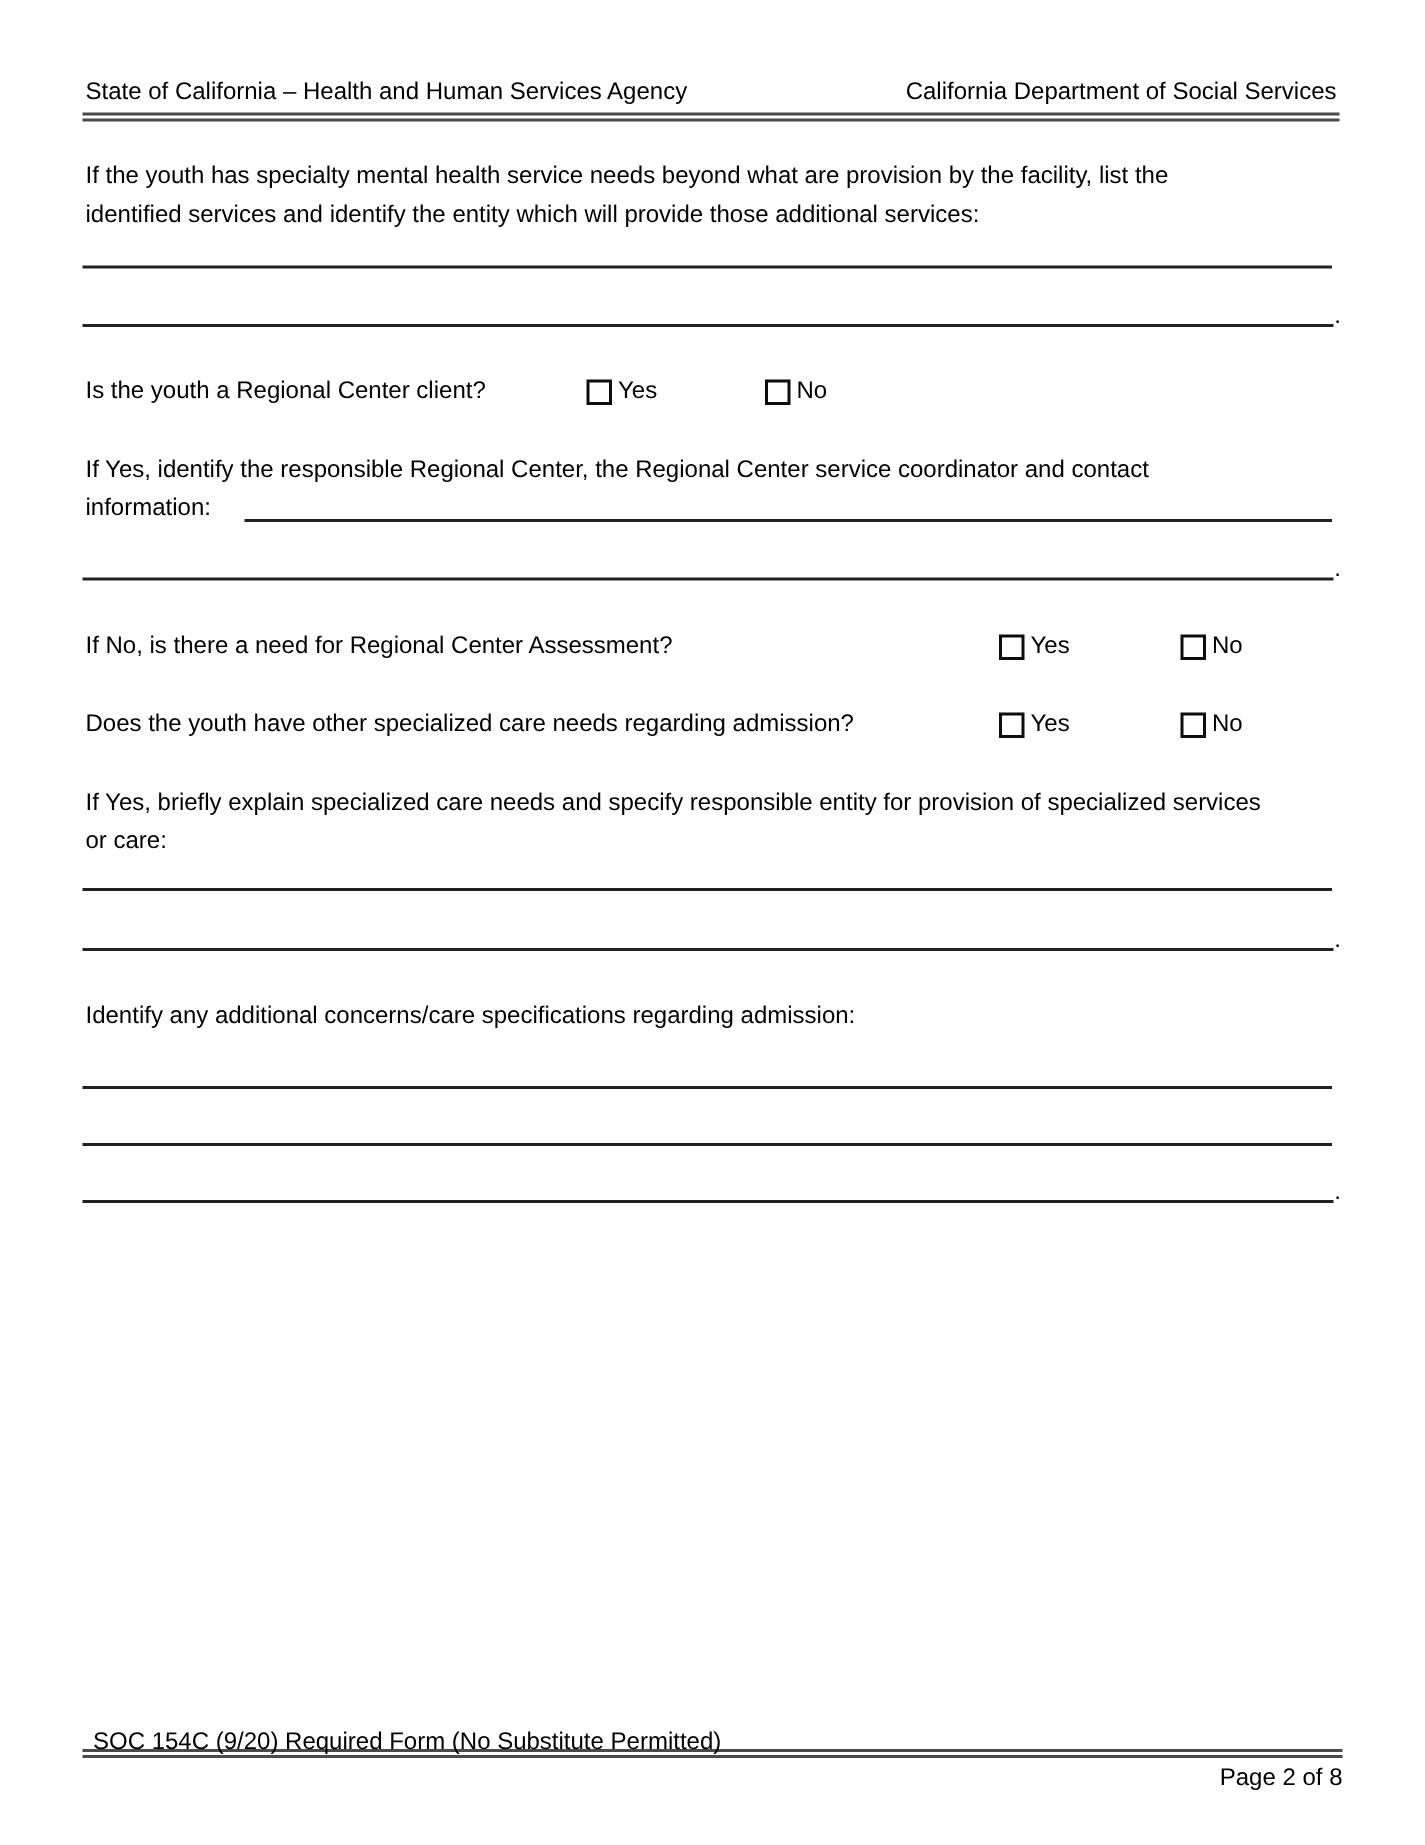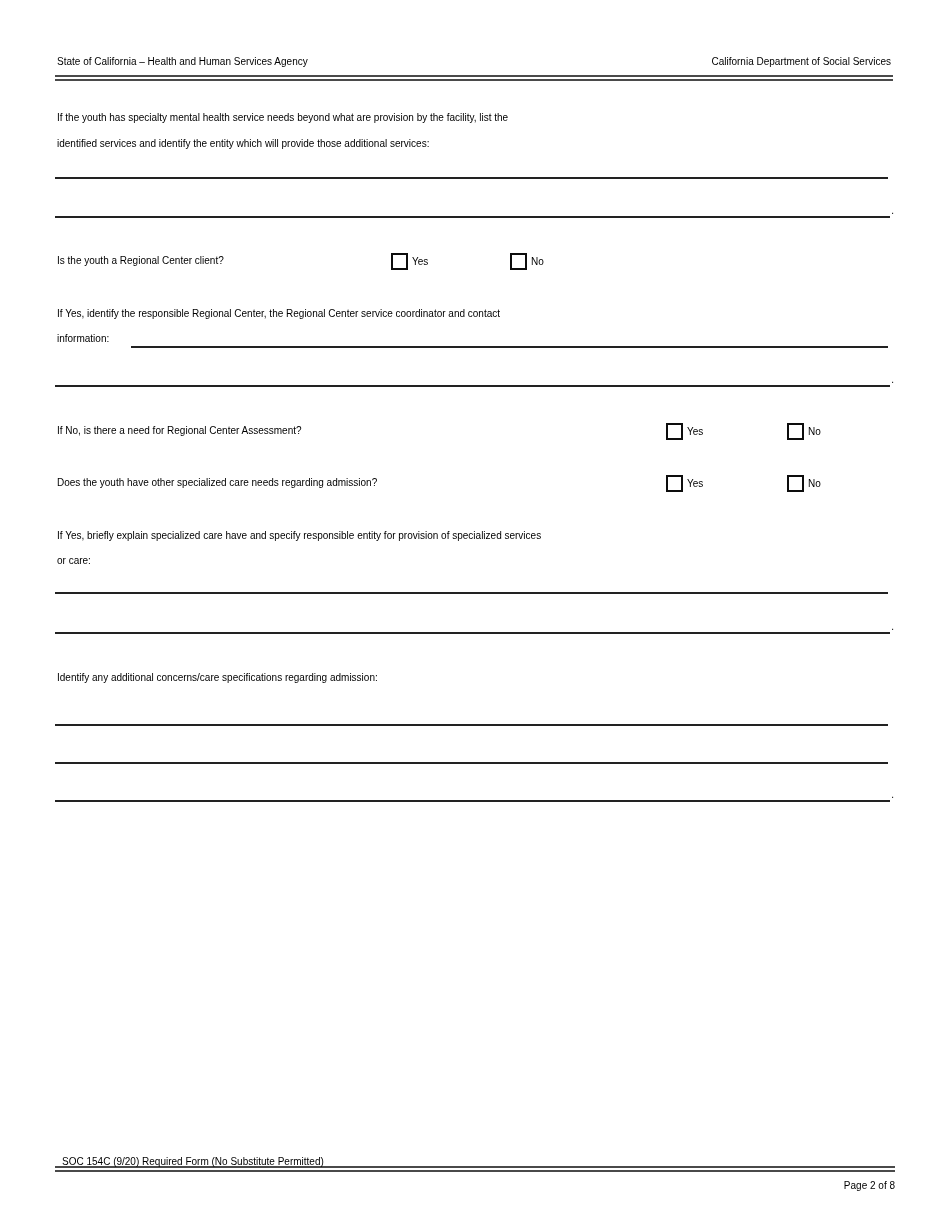--- a/index.html
+++ b/index.html
@@ -2,21 +2,21 @@
 <html><head>
 <meta charset="utf-8">
 <style>
   html,body{margin:0;padding:0;background:#fff;}
   .page{
     position:relative;
     width:950px;height:1230px;
     background:#fff;
     color:#000;
     font-family:"Liberation Sans", sans-serif;
-    font-size:10px;
+    font-size:16px;
     overflow:hidden;
   }
   .abs{position:absolute;}
   .txt{line-height:20px;white-space:nowrap;}
   
   .rule{height:2px;border-top:2px solid #4a4a4a;border-bottom:2px solid #4a4a4a;}
   #rule-top{left:55px;right:57px;top:75px;}
   #rule-bottom{left:55px;right:55px;top:1166px;}
   .hdr-left{left:57px;top:52px;}
   .hdr-right{right:59px;top:52px;margin-left:12px;}
@@ -92,21 +92,21 @@
     <span class="cbg" style="left:609px;">
       <span class="cb"></span>
       <span>Yes</span>
     </span>
     <span class="cbg" style="left:730px;">
       <span class="cb"></span>
       <span>No</span>
     </span>
   </div>
 
-  <div class="abs txt" style="top:526px;left:57px;">If Yes, briefly explain specialized care have and specify responsible entity for provision of specialized services</div>
+  <div class="abs txt" style="top:526px;left:57px;">If Yes, briefly explain specialized care needs and specify responsible entity for provision of specialized services</div>
   <div class="abs txt" style="top:551px;left:57px;">or care:</div>
   <div class="abs wl" style="top:592px;"></div>
   <div class="abs wlrow" style="top:616px;">
     <span class="wl-fill"></span>
       <span class="punct">.</span>
   </div>
 
   <div class="abs txt" style="top:668px;left:57px;">Identify any additional concerns/care specifications regarding admission:</div>
   <div class="abs wl" style="top:724px;"></div>
   <div class="abs wl" style="top:762px;"></div>

